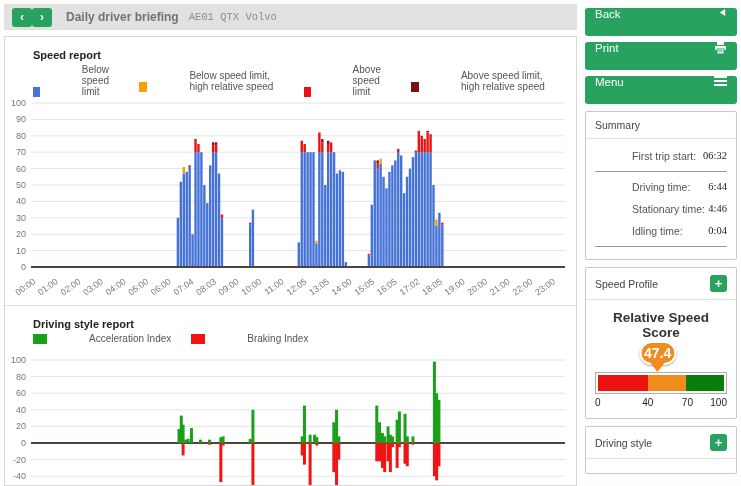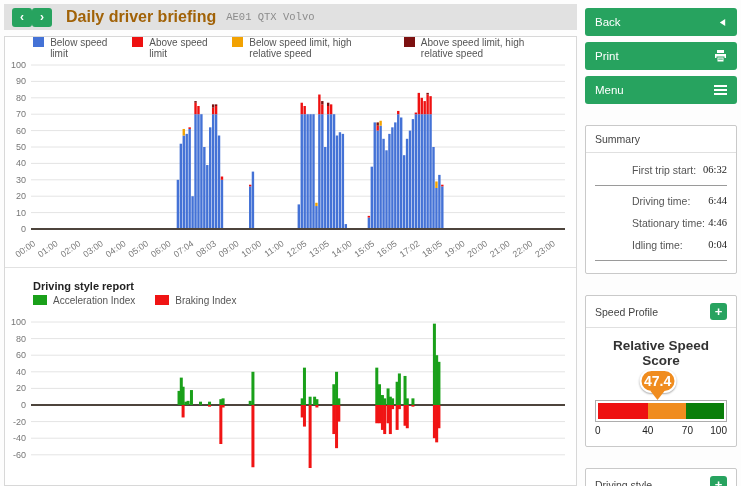--- a/index.html
+++ b/index.html
@@ -6,42 +6,42 @@
   html,body { width:741px; height:486px; overflow:hidden; background:#fdfdfd;
               font-family:"Liberation Sans", sans-serif; }
   .page { position:relative; width:741px; height:486px; }
 
   
   .topbar { position:absolute; left:4px; top:4px; width:573px; height:26px;
             background:#e1e1e1; display:flex; align-items:center; padding:0 8px; }
   .nav-btn { width:20px; height:19px; background:var(--accent); border:none; border-radius:3px;
              color:#fff; font-size:12px; font-weight:bold; line-height:17px; cursor:pointer; }
   .tb-date { font-size:11px; font-weight:bold; color:#3a3a3a; margin:0 14px; min-width:128px; text-align:center;}
-  .tb-title { font-size:16px; font-weight:bold; color:#a16207; margin-left:14px; }
+  .tb-title { font-size:12px; font-weight:bold; color:#737373; margin-left:14px; }
   .tb-vehicle { font-size:10.5px; color:#8c8c8c; margin-left:10px;font-family:Liberation Mono, monospace; }
 
   
   .main-panel { position:absolute; left:4px; top:36px; width:573px; height:450px;
                 background:#fff; border:1px solid #d8d8d8; overflow:hidden; }
   .chart-title { font-size:11px; font-weight:bold; color:#222; margin:12px 0 3px 28px; }
   .legend { display:flex; align-items:center; margin:0 0 0 28px; }
-  .legend-item { display:flex; align-items:flex-start; margin-right:20px; }
+  .legend-item { display:flex; align-items:flex-end; margin-right:20px;gap:36px; }
   .legend-swatch { width:14px; height:10px; margin-right:6px; display:inline-block; }
   .legend-label { font-size:10px; color:#555; }
   svg.chart { display:block; }
   .hdivider { border-top:1px solid #e2e2e2; margin-top:6px; }
 
   
   .sidebar { position:absolute; left:585px; top:8px; width:152px; }
   .side-btn { width:100%; height:28px; background:var(--accent); border:none; border-radius:3px;
-              color:#fff; display:flex; align-items:center; justify-content:space-between;
+              color:#fff; display:flex; align-items:flex-start; justify-content:space-between;
               padding:0 10px; margin-bottom:6px; font-size:11.5px; cursor:pointer;
               font-family:"Liberation Sans",sans-serif; }
   .side-btn .ic { display:flex; align-items:center; }
-  .card { background:#fff; border:1px solid #c9c9c9; border-radius:2px; margin-top:21px; }
+  .card { background:#fff; border:1px solid #c9c9c9; border-radius:2px; margin-top:7px; }
   .card-header { display:flex; align-items:center; justify-content:space-between;
                  padding:7px 9px; font-size:10.5px; color:#444;
                  border-bottom:1px solid #e0e0e0; }
   .plus-btn { width:17px; height:17px; background:var(--accent); border:none; border-radius:3px;
               color:#fff; font-size:13px; font-weight:bold; line-height:15px; cursor:pointer; }
   .card-body { padding:6px 9px 8px; }
   .srow { display:flex; justify-content:space-between; padding:5px 0; font-size:10.5px; }
   .srow .lbl { color:#555;padding-left:37px; } .srow .val { color:#222;font-family:Liberation Serif, serif; }
   .sdivider { border-top:1px solid #9a9a9a; margin:4px 0; }
 
@@ -70,32 +70,33 @@
     </button>
     <button class="nav-btn">
       <span>›</span>
     </button>
     <span class="tb-title">Daily driver briefing</span>
     <span class="tb-vehicle">AE01 QTX Volvo</span>
   </div>
 
   <div class="main-panel">
     <div>
+      <div class="chart-title">Speed report</div>
       <div class="legend" id="speed-legend">
           <span class="legend-item">
             <span class="legend-swatch" style="background: rgb(68, 114, 214);"></span>
             <span class="legend-label">Below speed limit</span>
           </span>
           <span class="legend-item">
+            <span class="legend-swatch" style="background: rgb(242, 162, 2);"></span>
+            <span class="legend-label">Below speed limit, high relative speed</span>
+          </span>
+          <span class="legend-item">
             <span class="legend-swatch" style="background: rgb(238, 17, 17);"></span>
             <span class="legend-label">Above speed limit</span>
-          </span>
-          <span class="legend-item">
-            <span class="legend-swatch" style="background: rgb(242, 162, 2);"></span>
-            <span class="legend-label">Below speed limit, high relative speed</span>
           </span>
           <span class="legend-item">
             <span class="legend-swatch" style="background: rgb(124, 16, 16);"></span>
             <span class="legend-label">Above speed limit, high relative speed</span>
           </span>
         </div>
       <svg class="chart" id="speed-chart" width="566" height="202">
           <text x="21" y="173" text-anchor="end" font-size="9" fill="#777777" font-family="Liberation Sans, sans-serif">0</text>
           <line x1="26" y1="153.6" x2="560" y2="153.6" stroke="#e4e4e4" stroke-width="1"></line>
           <text x="21" y="156.6" text-anchor="end" font-size="9" fill="#777777" font-family="Liberation Sans, sans-serif">10</text>

